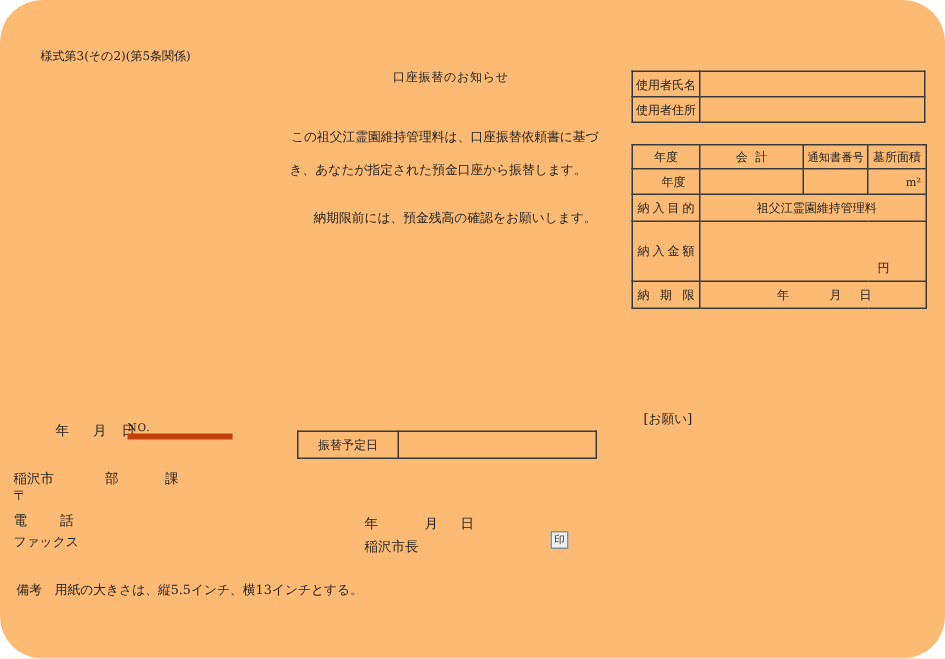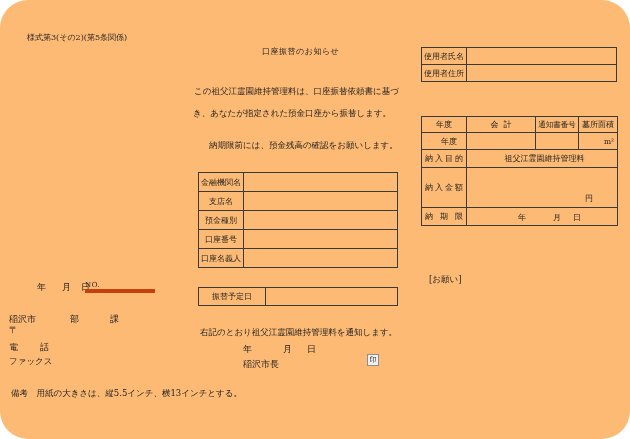--- a/index.html
+++ b/index.html
@@ -21,21 +21,21 @@
   }
   .bank-table { left:198px; top:172px; width:200px; }
   .bank-table td { height:19px; }
   .bank-table .lbl { width:45px; }
   .transfer-table { left:198px; top:287px; width:200px; }
   .transfer-table td { height:18px; }
   .transfer-table .lbl { width:67px; }
   .user-table { left:421px; top:47px; width:196px; }
   .user-table td { height:17px; }
   .user-table .lbl { width:45px; }
-  .fee-table { left:421px; top:116px; width:196px; }
+  .fee-table { left:421px; top:96px; width:196px; }
   .fee-table .r1 td { height:16px; }
   .fee-table .r2 td { height:17px; }
   .fee-table .r3 td { height:18px; }
   .fee-table .r4 td { height:40px; }
   .fee-table .r5 td { height:18px; }
   .just { text-align:justify; text-align-last:justify; padding:0 3px; }
   .small { font-size:7.5px; }
   .ralign { text-align:right; }
   .pr9 { padding-right:9px; }
   .pr3 { padding-right:3px;margin-left:20px; }
@@ -91,44 +91,20 @@
 
 <div id="page">
 
   <div class="abs form-number">様式第3(その2)(第5条関係)</div>
   <div class="abs doc-title">口座振替のお知らせ</div>
 
   <div class="abs intro-l1 fs85">この祖父江霊園維持管理料は、口座振替依頼書に基づ</div>
   <div class="abs intro-l2 fs85">き、あなたが指定された預金口座から振替します。</div>
   <div class="abs reminder fs85">納期限前には、預金残高の確認をお願いします。</div>
 
-  <table class="abs bank-table">
-    <tbody>
-        <tr>
-      <td class="lbl">金融機関名</td>
-      <td class="val"></td>
-    </tr>
-    <tr>
-      <td class="lbl">支店名</td>
-      <td class="val"></td>
-    </tr>
-    <tr>
-      <td class="lbl">預金種別</td>
-      <td class="val"></td>
-    </tr>
-    <tr>
-      <td class="lbl">口座番号</td>
-      <td class="val"></td>
-    </tr>
-    <tr>
-      <td class="lbl">口座名義人</td>
-      <td class="val"></td>
-    </tr>
-  </tbody>
-    </table>
 
   <table class="abs transfer-table">
     <tbody>
         <tr>
       <td class="lbl">振替予定日</td>
       <td class="val"></td>
     </tr>
   </tbody>
     </table>
 
@@ -141,21 +117,20 @@
 
   <div class="abs city-line">
     <span class="c1">稲沢市</span>
     <span class="c2">部</span>
     <span class="c3">課</span>
   </div>
   <div class="abs postal-mark">〒</div>
   <div class="abs phone-line">電話</div>
   <div class="abs fax-line">ファックス</div>
 
-  <div class="abs notify-line fs85">右記のとおり祖父江霊園維持管理料を通知します。</div>
   <div class="abs notify-date">
     <span class="d1">年</span>
     <span class="d2">月</span>
     <span class="d3">日</span>
   </div>
   <div class="abs mayor-line">稲沢市長</div>
   <div class="abs seal-box">印</div>
 
   <table class="abs user-table">
     <tbody>

